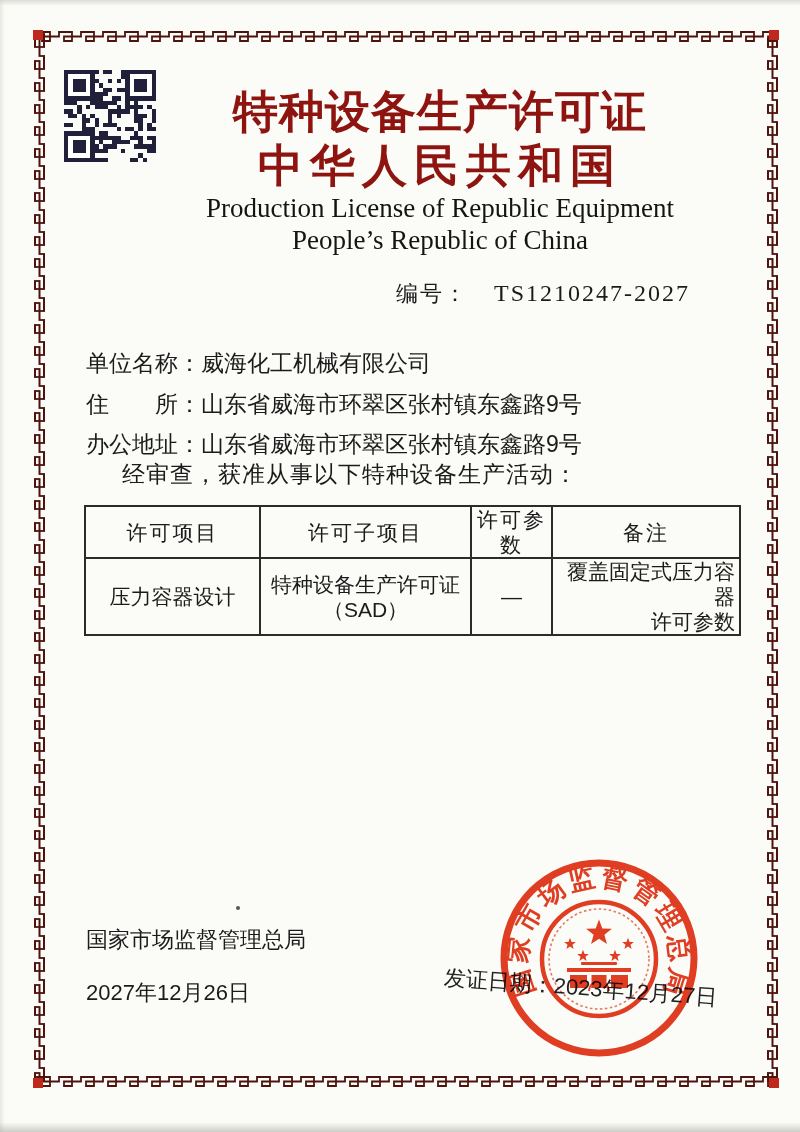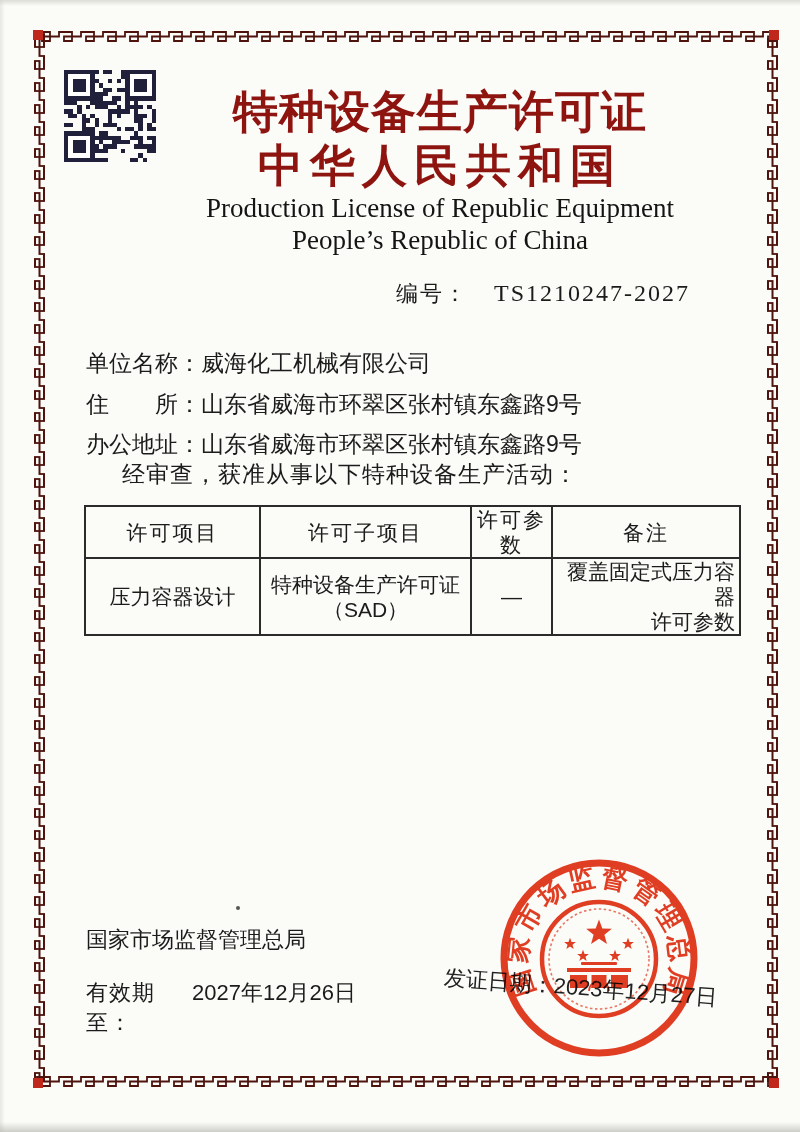--- a/index.html
+++ b/index.html
@@ -165,21 +165,20 @@
     </td>
   </tr>
 </tbody>
   </table>
 
 <div class="speck"></div>
 <div class="footer-row issuer">
   <span>国家市场监督管理总局</span>
 </div>
 <div class="footer-row valid">
-  <span class="flabel">有效期至：</span>
   <span>2027年12月26日</span>
 </div>
 <div class="issue-date">
   <span>发证日期：</span><span>2023年12月27日</span>
 </div>
 
 <svg class="seal" viewBox="0 0 206 206">
   <g stroke="#e23418" fill="#e23418">
     <circle cx="103" cy="103" r="95" fill="none" stroke-width="7"></circle>
     <path id="sealArc" d="M40.65,139 A72,72 0 1 1 165.35,139" fill="none" stroke="none"></path>

